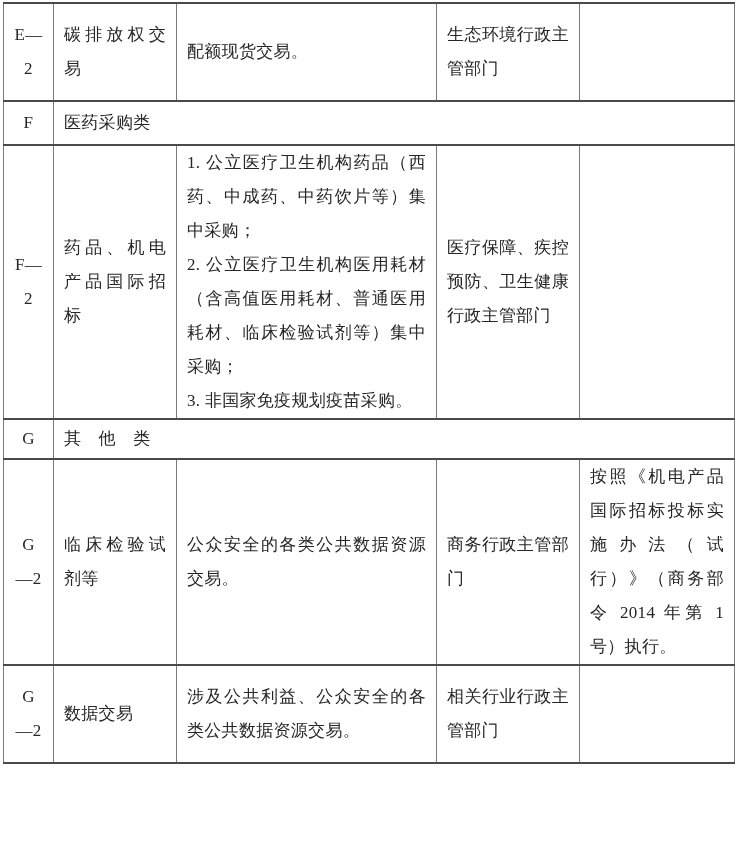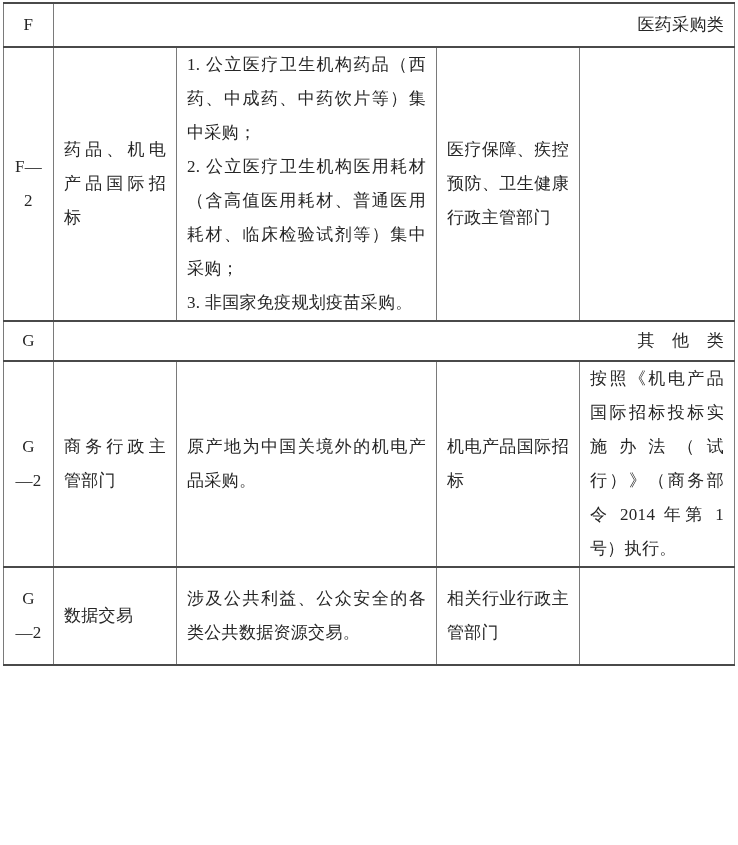--- a/index.html
+++ b/index.html
@@ -50,36 +50,43 @@
     padding: 0 2px;
   }
   td.name, td.desc, td.dept, td.note {
     text-align: justify;
     text-justify: inter-character;
   }
   td.desc, td.note {
     white-space: pre-wrap;
   }
   td.cat {
-    text-align: right;
+    text-align: left;
   }
 </style>
 </head>
 <body>
 
 <table class="doc-table">
   <colgroup>
     <col class="c-code">
     <col class="c-name">
     <col class="c-desc">
     <col class="c-dept">
     <col class="c-note">
   </colgroup>
   <tbody>
 
+    <tr class="h98">
+      <td class="code">E—2</td>
+      <td class="name">碳排放权交易</td>
+      <td class="desc">配额现货交易。</td>
+      <td class="dept">生态环境行政主管部门</td>
+      <td class="note"></td>
+    </tr>
 
 
     <tr class="h44">
       <td class="code">F</td>
       <td class="cat" colspan="4">医药采购类</td>
     </tr>
 
     <tr class="h272">
       <td class="code">F—2</td>
       <td class="name">药品、机电产品国际招标</td>
@@ -90,23 +97,23 @@
       <td class="note"></td>
     </tr>
 
     <tr class="h40">
       <td class="code">G</td>
       <td class="cat" colspan="4">其　他　类</td>
     </tr>
 
     <tr class="h188">
       <td class="code">G—2</td>
-      <td class="name">商务行政主管部门</td>
-      <td class="desc">原产地为中国关境外的机电产品采购。</td>
-      <td class="dept">机电产品国际招标</td>
+      <td class="name">临床检验试剂等</td>
+      <td class="desc">公众安全的各类公共数据资源交易。</td>
+      <td class="dept">商务行政主管部门</td>
       <td class="note">按照《机电产品国际招标投标实施办法（试行）》（商务部令 2014 年第 1 号）执行。</td>
     </tr>
 
     <tr class="h98">
       <td class="code">G—2</td>
       <td class="name">数据交易</td>
       <td class="desc">涉及公共利益、公众安全的各类公共数据资源交易。</td>
       <td class="dept">相关行业行政主管部门</td>
       <td class="note"></td>
     </tr>

